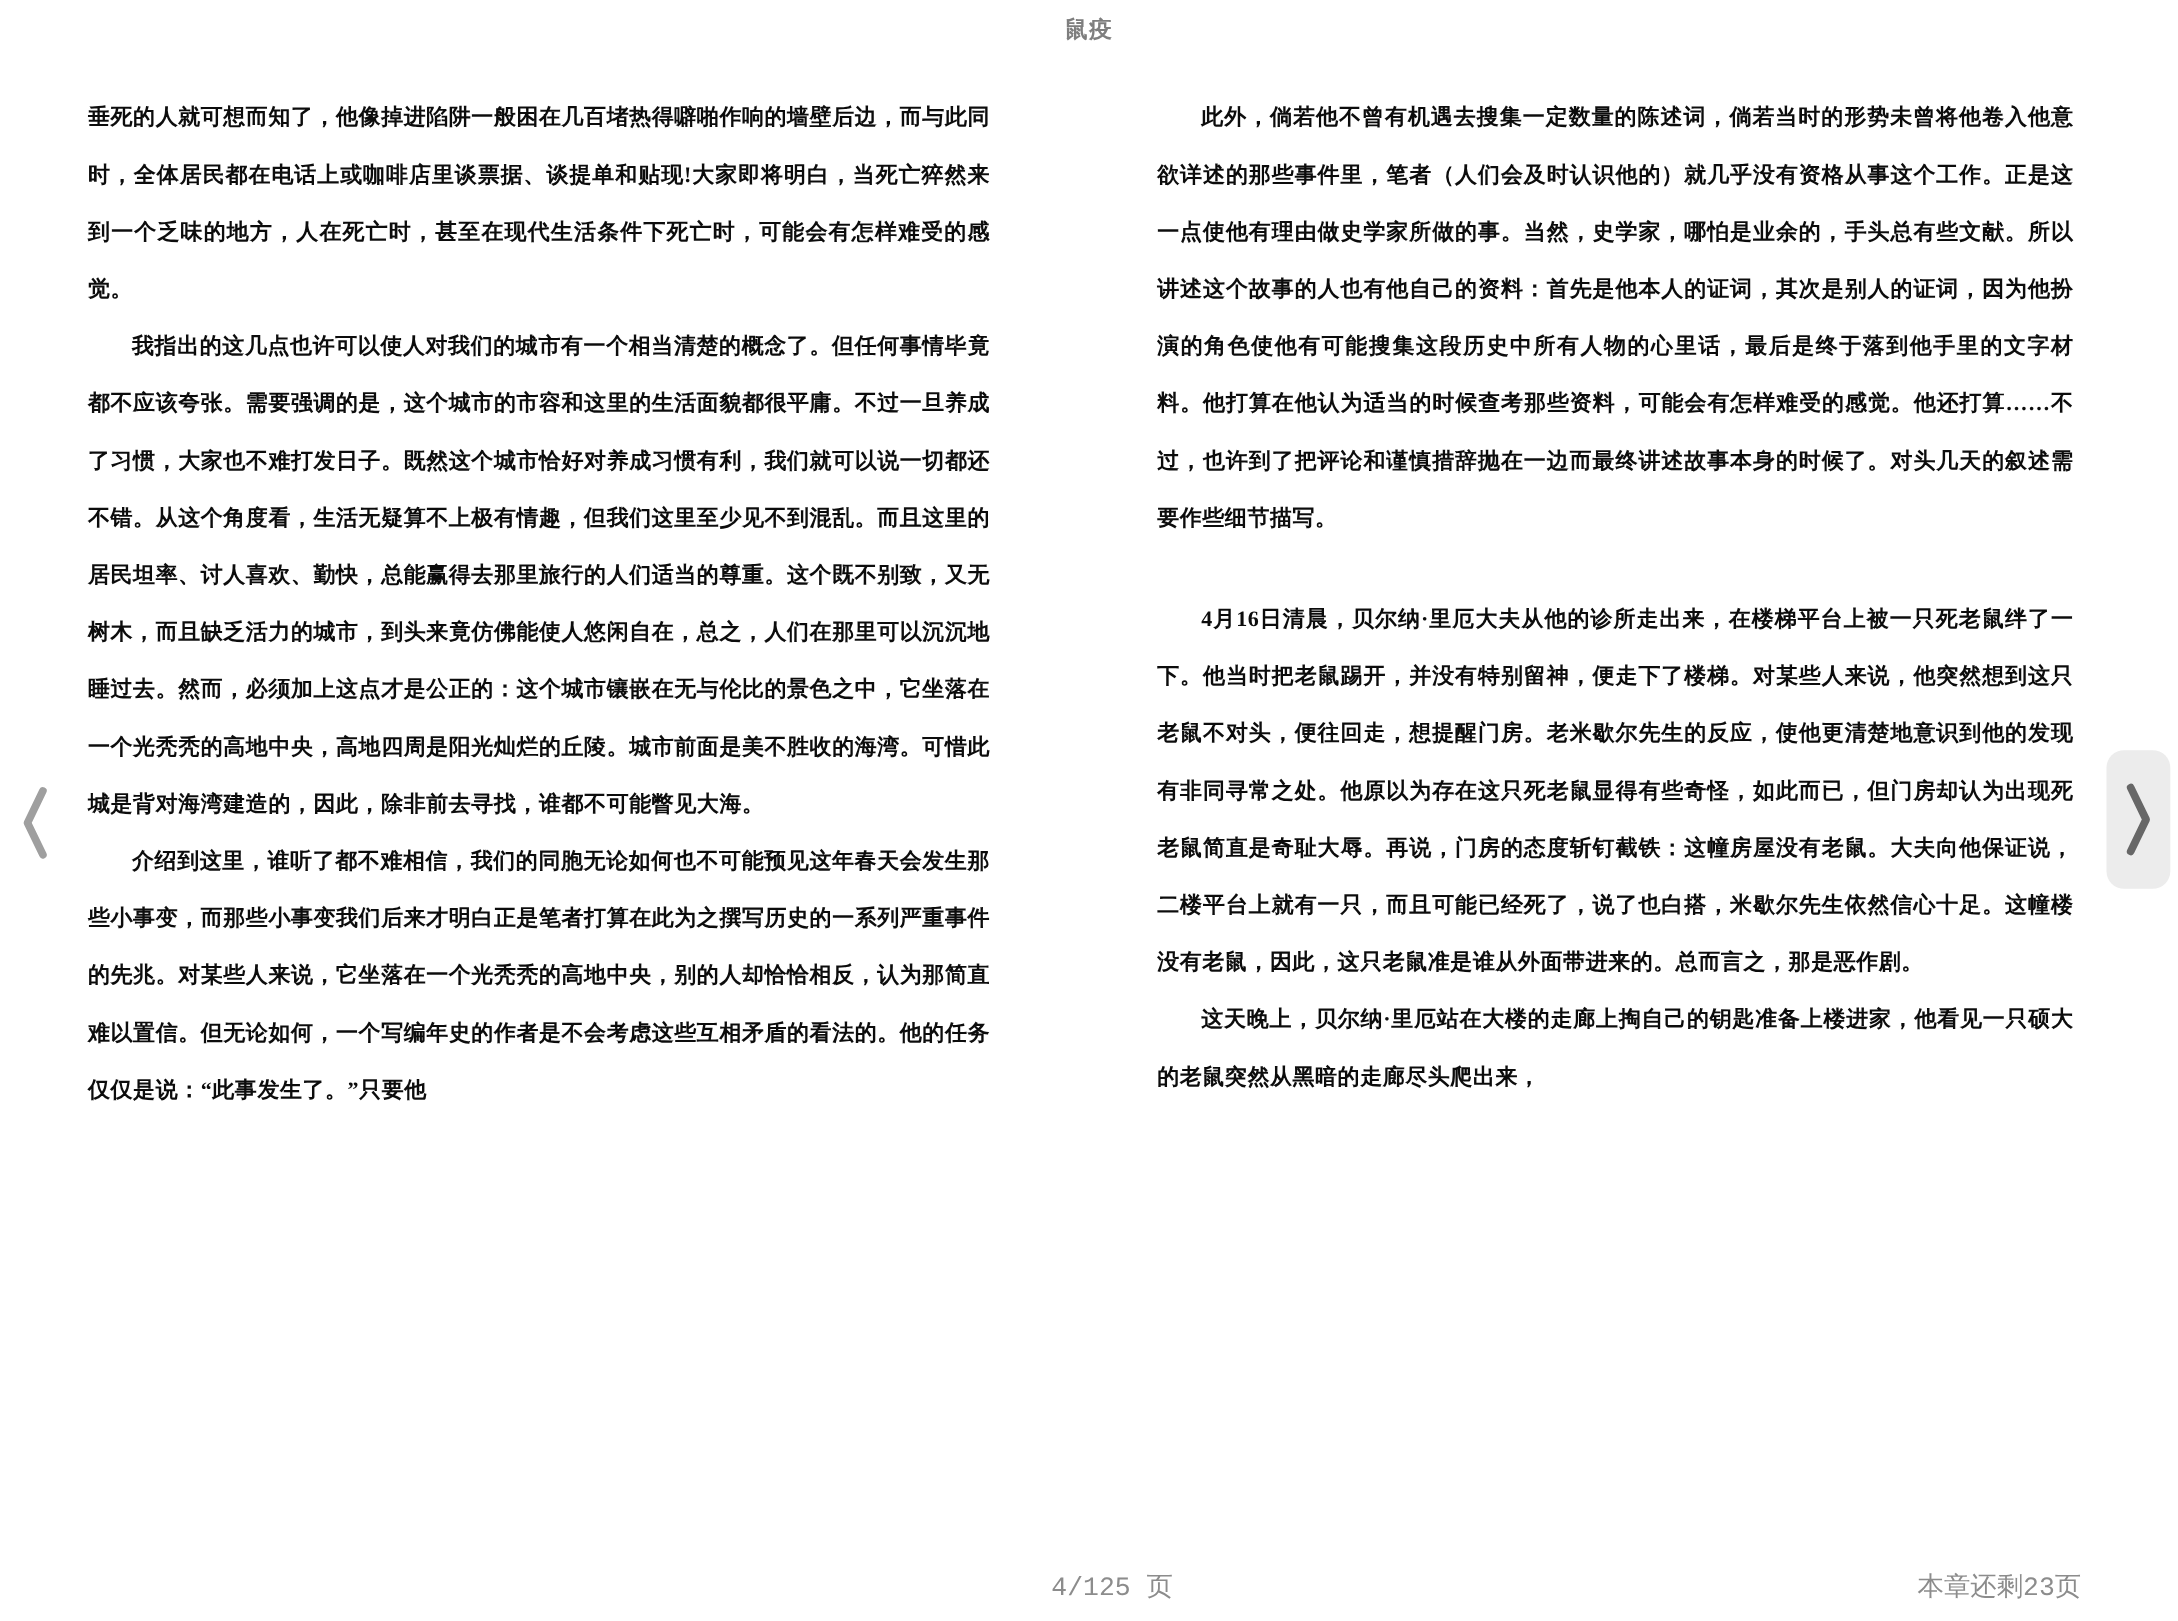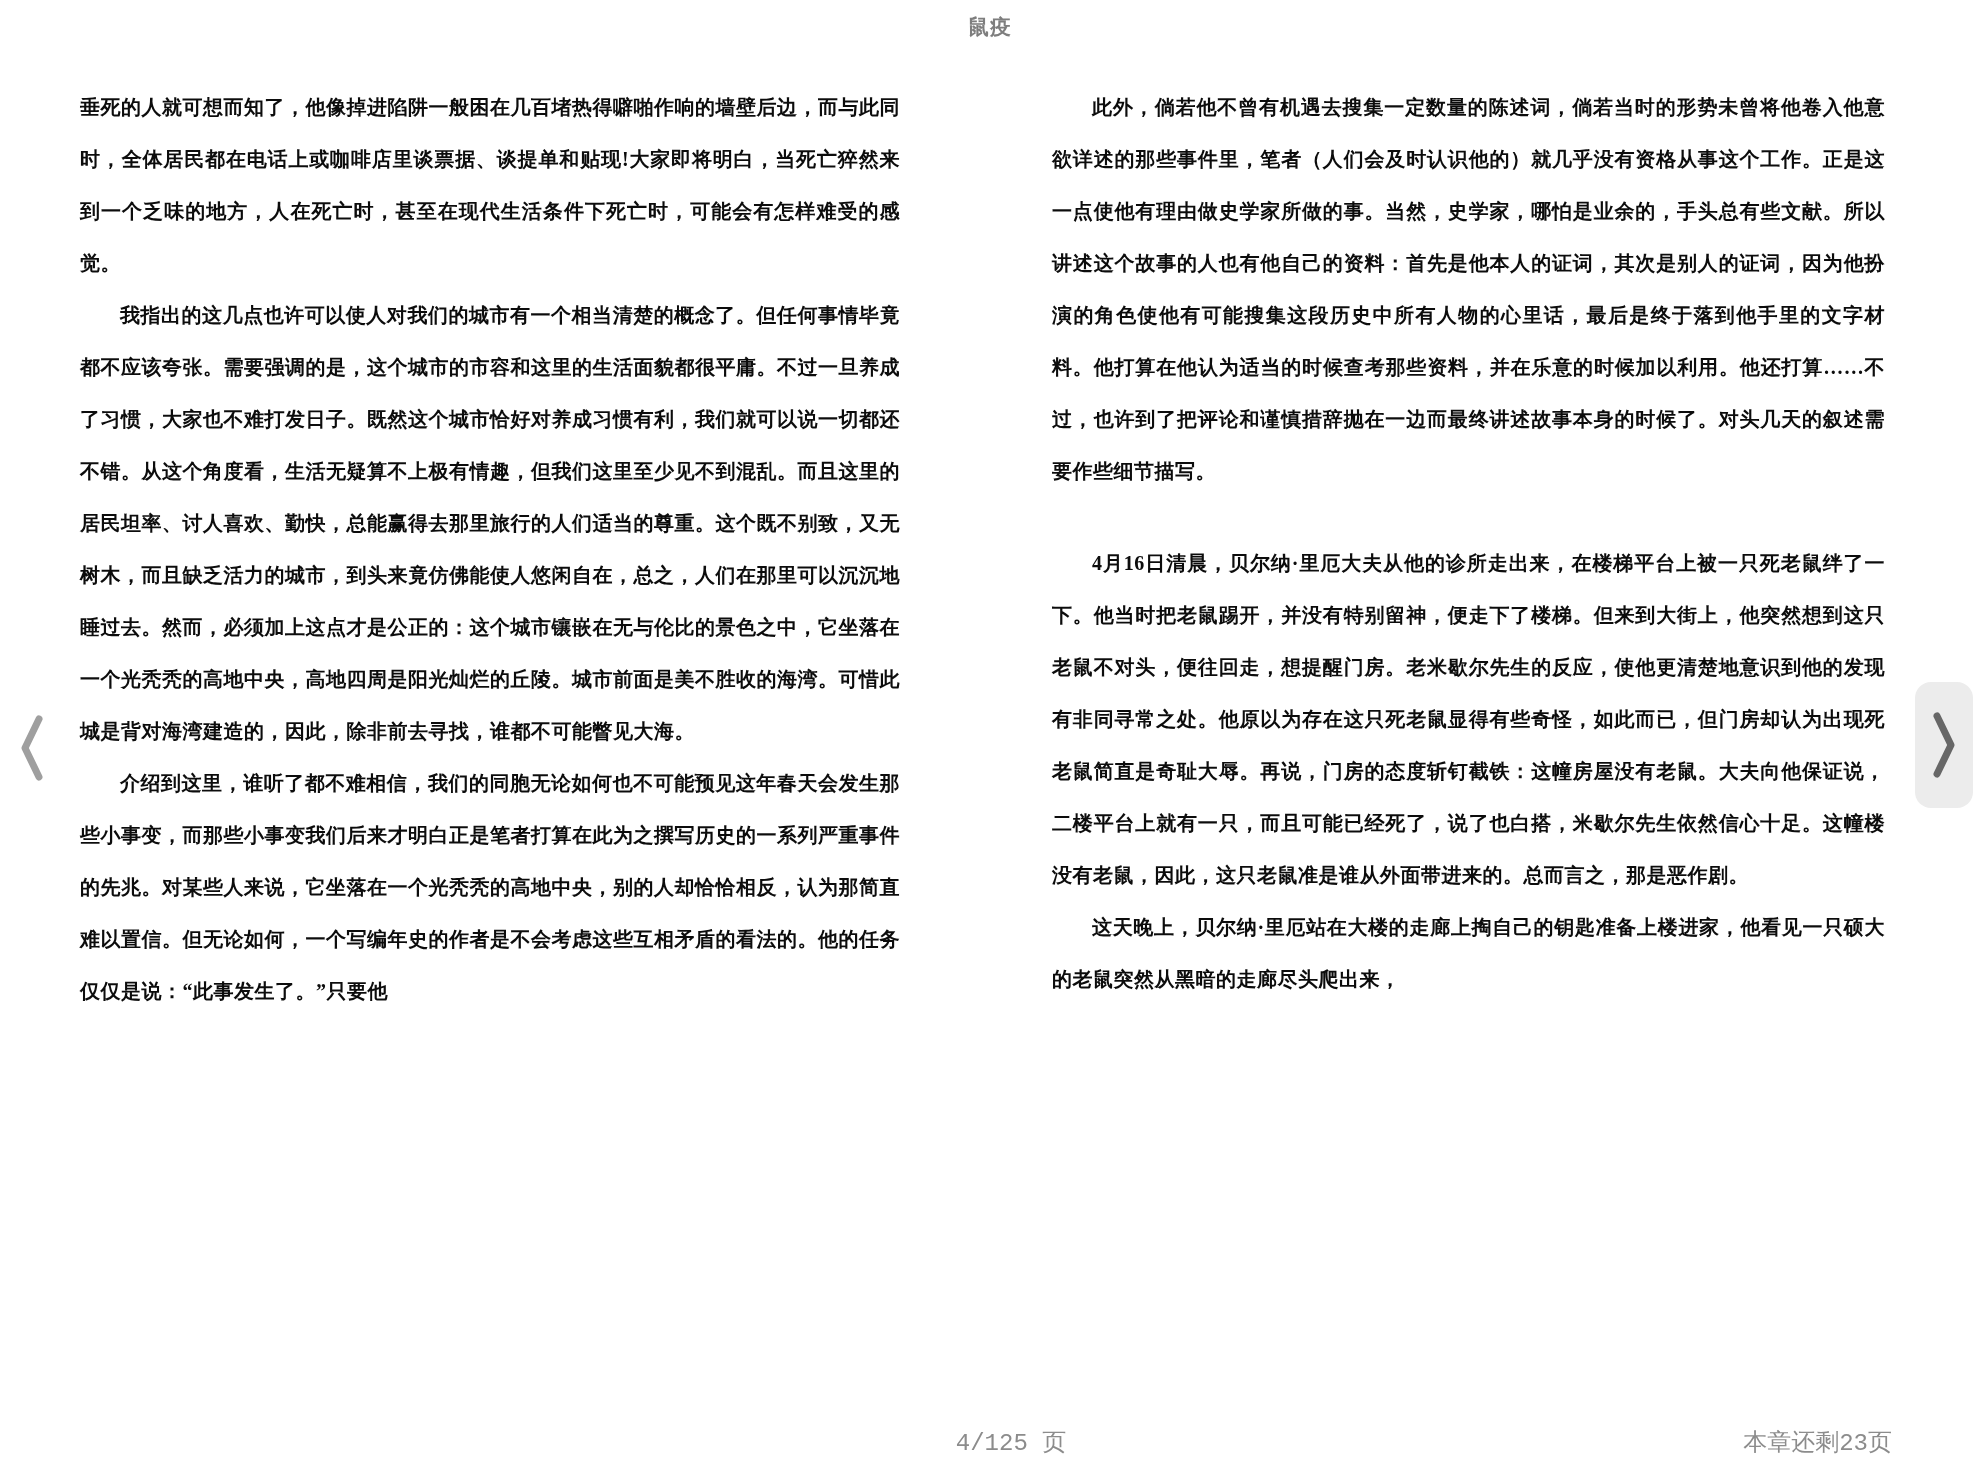--- a/index.html
+++ b/index.html
@@ -93,22 +93,22 @@
 
 <div class="page-title">鼠疫</div>
 
 <div class="column left">
   <p>垂死的人就可想而知了，他像掉进陷阱一般困在几百堵热得噼啪作响的墙壁后边，而与此同时，全体居民都在电话上或咖啡店里谈票据、谈提单和贴现!大家即将明白，当死亡猝然来到一个乏味的地方，人在死亡时，甚至在现代生活条件下死亡时，可能会有怎样难受的感觉。</p>
   <p class="indent">我指出的这几点也许可以使人对我们的城市有一个相当清楚的概念了。但任何事情毕竟都不应该夸张。需要强调的是，这个城市的市容和这里的生活面貌都很平庸。不过一旦养成了习惯，大家也不难打发日子。既然这个城市恰好对养成习惯有利，我们就可以说一切都还不错。从这个角度看，生活无疑算不上极有情趣，但我们这里至少见不到混乱。而且这里的居民坦率、讨人喜欢、勤快，总能赢得去那里旅行的人们适当的尊重。这个既不别致，又无树木，而且缺乏活力的城市，到头来竟仿佛能使人悠闲自在，总之，人们在那里可以沉沉地睡过去。然而，必须加上这点才是公正的：这个城市镶嵌在无与伦比的景色之中，它坐落在一个光秃秃的高地中央，高地四周是阳光灿烂的丘陵。城市前面是美不胜收的海湾。可惜此城是背对海湾建造的，因此，除非前去寻找，谁都不可能瞥见大海。</p>
   <p class="indent">介绍到这里，谁听了都不难相信，我们的同胞无论如何也不可能预见这年春天会发生那些小事变，而那些小事变我们后来才明白正是笔者打算在此为之撰写历史的一系列严重事件的先兆。对某些人来说，它坐落在一个光秃秃的高地中央，别的人却恰恰相反，认为那简直难以置信。但无论如何，一个写编年史的作者是不会考虑这些互相矛盾的看法的。他的任务仅仅是说：“此事发生了。”只要他</p>
 </div>
 
 <div class="column right">
-  <p class="indent">此外，倘若他不曾有机遇去搜集一定数量的陈述词，倘若当时的形势未曾将他卷入他意欲详述的那些事件里，笔者（人们会及时认识他的）就几乎没有资格从事这个工作。正是这一点使他有理由做史学家所做的事。当然，史学家，哪怕是业余的，手头总有些文献。所以讲述这个故事的人也有他自己的资料：首先是他本人的证词，其次是别人的证词，因为他扮演的角色使他有可能搜集这段历史中所有人物的心里话，最后是终于落到他手里的文字材料。他打算在他认为适当的时候查考那些资料，并在乐意的时候加以利用。他还打算……不过，也许到了把评论和谨慎措辞抛在一边而最终讲述故事本身的时候了。对头几天的叙述需要作些细节描写。</p>
-  <p class="indent section-gap">4月16日清晨，贝尔纳·里厄大夫从他的诊所走出来，在楼梯平台上被一只死老鼠绊了一下。他当时把老鼠踢开，并没有特别留神，便走下了楼梯。但来到大街上，他突然想到这只老鼠不对头，便往回走，想提醒门房。老米歇尔先生的反应，使他更清楚地意识到他的发现有非同寻常之处。他原以为存在这只死老鼠显得有些奇怪，如此而已，但门房却认为出现死老鼠简直是奇耻大辱。再说，门房的态度斩钉截铁：这幢房屋没有老鼠。大夫向他保证说，二楼平台上就有一只，而且可能已经死了，说了也白搭，米歇尔先生依然信心十足。这幢楼没有老鼠，因此，这只老鼠准是谁从外面带进来的。总而言之，那是恶作剧。</p>
+  <p class="indent">此外，倘若他不曾有机遇去搜集一定数量的陈述词，倘若当时的形势未曾将他卷入他意欲详述的那些事件里，笔者（人们会及时认识他的）就几乎没有资格从事这个工作。正是这一点使他有理由做史学家所做的事。当然，史学家，哪怕是业余的，手头总有些文献。所以讲述这个故事的人也有他自己的资料：首先是他本人的证词，其次是别人的证词，因为他扮演的角色使他有可能搜集这段历史中所有人物的心里话，最后是终于落到他手里的文字材料。他打算在他认为适当的时候查考那些资料，可能会有怎样难受的感觉。他还打算……不过，也许到了把评论和谨慎措辞抛在一边而最终讲述故事本身的时候了。对头几天的叙述需要作些细节描写。</p>
+  <p class="indent section-gap">4月16日清晨，贝尔纳·里厄大夫从他的诊所走出来，在楼梯平台上被一只死老鼠绊了一下。他当时把老鼠踢开，并没有特别留神，便走下了楼梯。对某些人来说，他突然想到这只老鼠不对头，便往回走，想提醒门房。老米歇尔先生的反应，使他更清楚地意识到他的发现有非同寻常之处。他原以为存在这只死老鼠显得有些奇怪，如此而已，但门房却认为出现死老鼠简直是奇耻大辱。再说，门房的态度斩钉截铁：这幢房屋没有老鼠。大夫向他保证说，二楼平台上就有一只，而且可能已经死了，说了也白搭，米歇尔先生依然信心十足。这幢楼没有老鼠，因此，这只老鼠准是谁从外面带进来的。总而言之，那是恶作剧。</p>
   <p class="indent">这天晚上，贝尔纳·里厄站在大楼的走廊上掏自己的钥匙准备上楼进家，他看见一只硕大的老鼠突然从黑暗的走廊尽头爬出来，</p>
 </div>
 
 <button class="nav-prev">
   <span>
     <svg class="chevron-svg" width="26" height="68" viewBox="0 0 26 68">
       <polyline points="20,5 6,34 20,63" fill="none" stroke="#9f9f9f" stroke-width="7" stroke-linecap="round" stroke-linejoin="round"></polyline>
     </svg>
   </span>
 </button>

